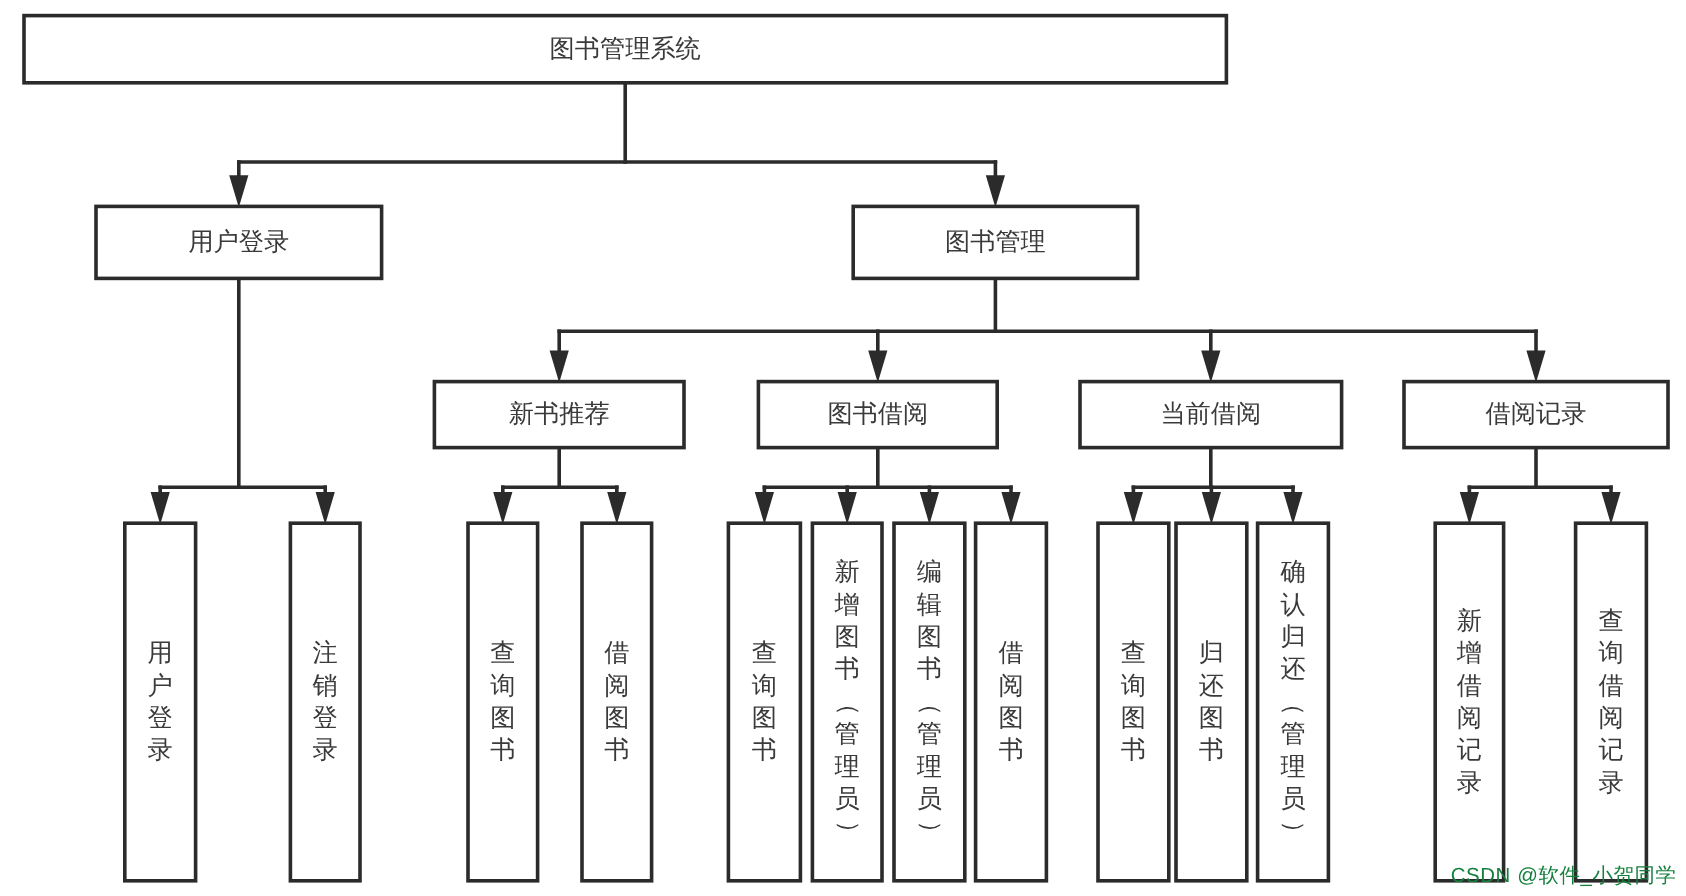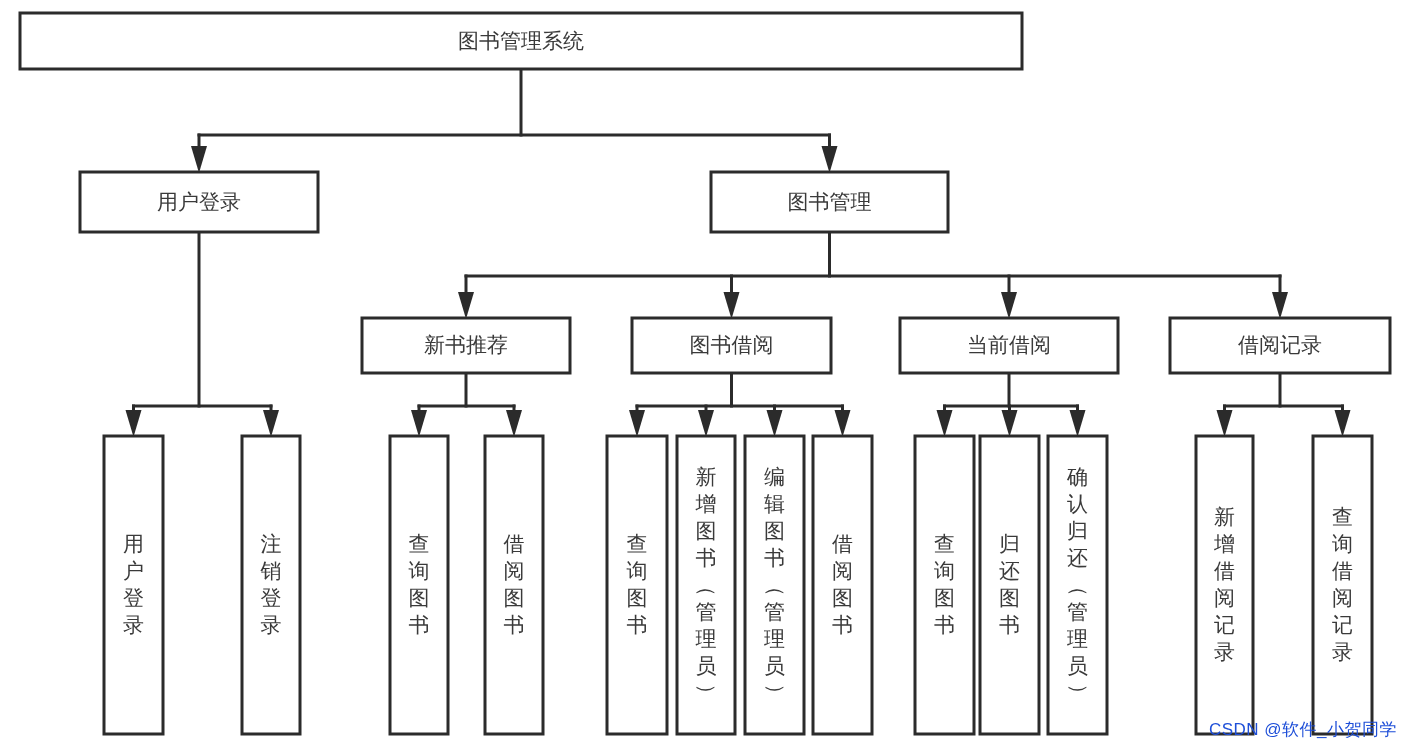--- a/index.html
+++ b/index.html
@@ -56,21 +56,21 @@
     fill: #3a3a3a;
     text-anchor: middle;
     dominant-baseline: middle;
   }
   .watermark-text {
     position: absolute;
     right: 8px;
     bottom: 6px;
     font-family: "Liberation Sans", "DejaVu Sans", sans-serif;
     font-size: 17px;
-    color: #1d4ed8;
+    color: #15803d;
     white-space: nowrap;
     letter-spacing: 0.5px;
     user-select: none;
   }
 </style>
 </head>
 <body>
 
 <div id="diagram-root">
   <svg class="diagram-canvas" id="diagram-canvas" viewBox="0 0 1405 747" xmlns="http://www.w3.org/2000/svg">

